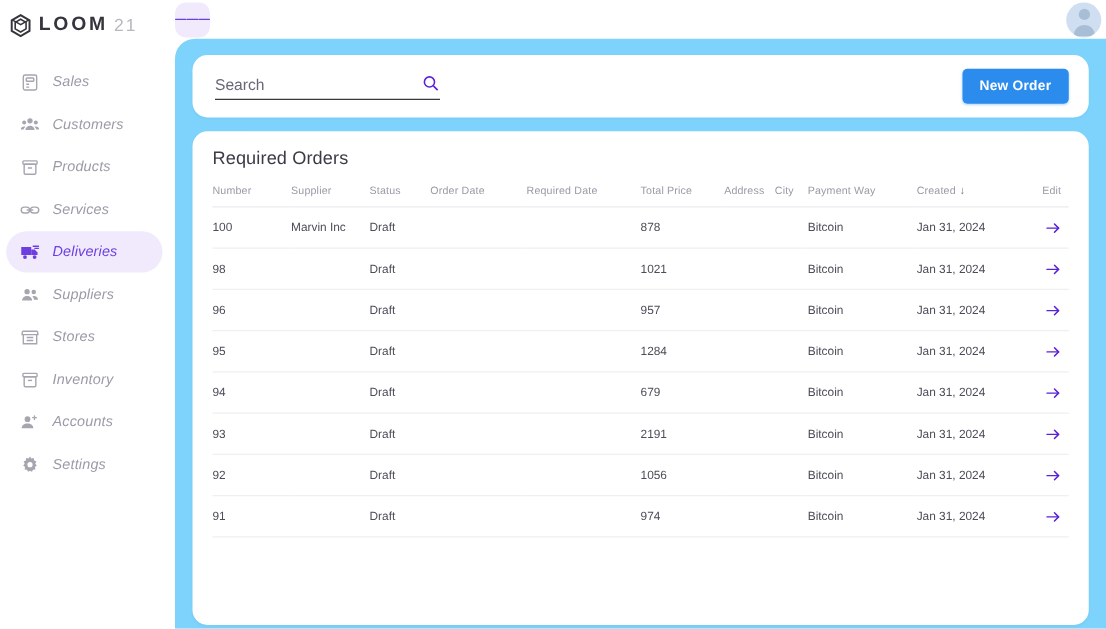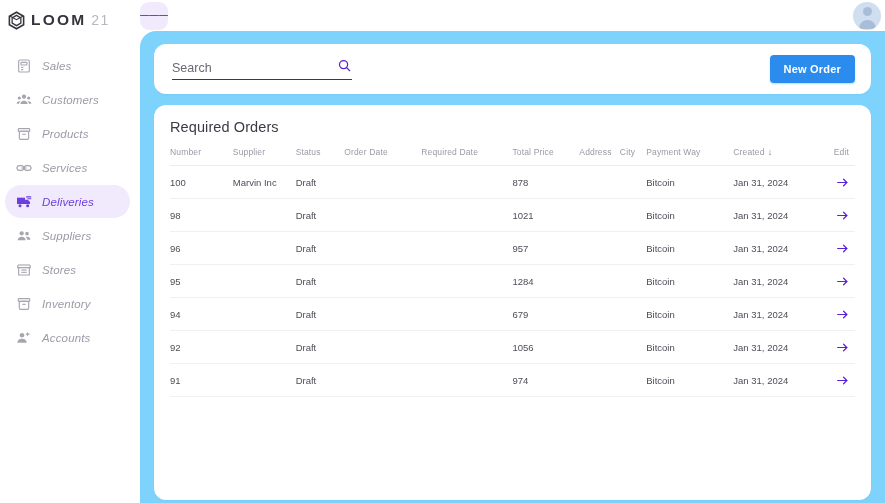--- a/index.html
+++ b/index.html
@@ -262,20 +262,29 @@
           <svg viewBox="0 0 24 24" fill="#a7a5b0">
             <circle cx="9" cy="8" r="3.4"></circle>
             <path d="M2 19c0-3.5 3-5.8 7-5.8s7 2.3 7 5.8z"></path>
             <rect x="16.6" y="3.2" width="1.6" height="6" rx=".8"></rect>
             <rect x="14.4" y="5.4" width="6" height="1.6" rx=".8"></rect>
           </svg>
         </span>
         <span>Accounts</span>
       </div>
 
+      <div class="nav-item">
+        <span class="ico">
+          <svg viewBox="0 0 24 24" fill="#a7a5b0">
+            <path d="M12 1.8l1.6 2.5 2.9-.6.5 2.9 2.7 1.2-1.4 2.6 1.9 2.2-2.3 1.8.6 2.9-2.9.3-1.3 2.6L12 19l-2.3 1.2-1.3-2.6-2.9-.3.6-2.9L3.8 12.6l1.9-2.2L4.3 7.8 7 6.6l.5-2.9 2.9.6z"></path>
+            <circle cx="12" cy="11.6" r="3.1" fill="#ffffff"></circle>
+          </svg>
+        </span>
+        <span>Settings</span>
+      </div>
 
     </nav>
   </aside>
 
   <section class="main">
 
     <div class="topbar">
       <button class="burger">
         <span></span>
         <span></span>
@@ -423,20 +432,38 @@
                 <td class="c-pay">Bitcoin</td>
                 <td class="c-created">Jan 31, 2024</td>
                 <td class="c-edit edit-arrow">
                   <svg viewBox="0 0 24 24" fill="none" stroke="#5b21d6" stroke-width="2.2" stroke-linecap="round" stroke-linejoin="round">
                     <line x1="3" y1="12" x2="20" y2="12"></line>
                     <polyline points="14 6 20 12 14 18"></polyline>
                   </svg>
                 </td>
               </tr>
               <tr>
+                <td class="c-num">93</td>
+                <td class="c-sup"></td>
+                <td class="c-status">Draft</td>
+                <td class="c-order"></td>
+                <td class="c-req"></td>
+                <td class="c-price">2191</td>
+                <td class="c-addr"></td>
+                <td class="c-city"></td>
+                <td class="c-pay">Bitcoin</td>
+                <td class="c-created">Jan 31, 2024</td>
+                <td class="c-edit edit-arrow">
+                  <svg viewBox="0 0 24 24" fill="none" stroke="#5b21d6" stroke-width="2.2" stroke-linecap="round" stroke-linejoin="round">
+                    <line x1="3" y1="12" x2="20" y2="12"></line>
+                    <polyline points="14 6 20 12 14 18"></polyline>
+                  </svg>
+                </td>
+              </tr>
+              <tr>
                 <td class="c-num">92</td>
                 <td class="c-sup"></td>
                 <td class="c-status">Draft</td>
                 <td class="c-order"></td>
                 <td class="c-req"></td>
                 <td class="c-price">1056</td>
                 <td class="c-addr"></td>
                 <td class="c-city"></td>
                 <td class="c-pay">Bitcoin</td>
                 <td class="c-created">Jan 31, 2024</td>

